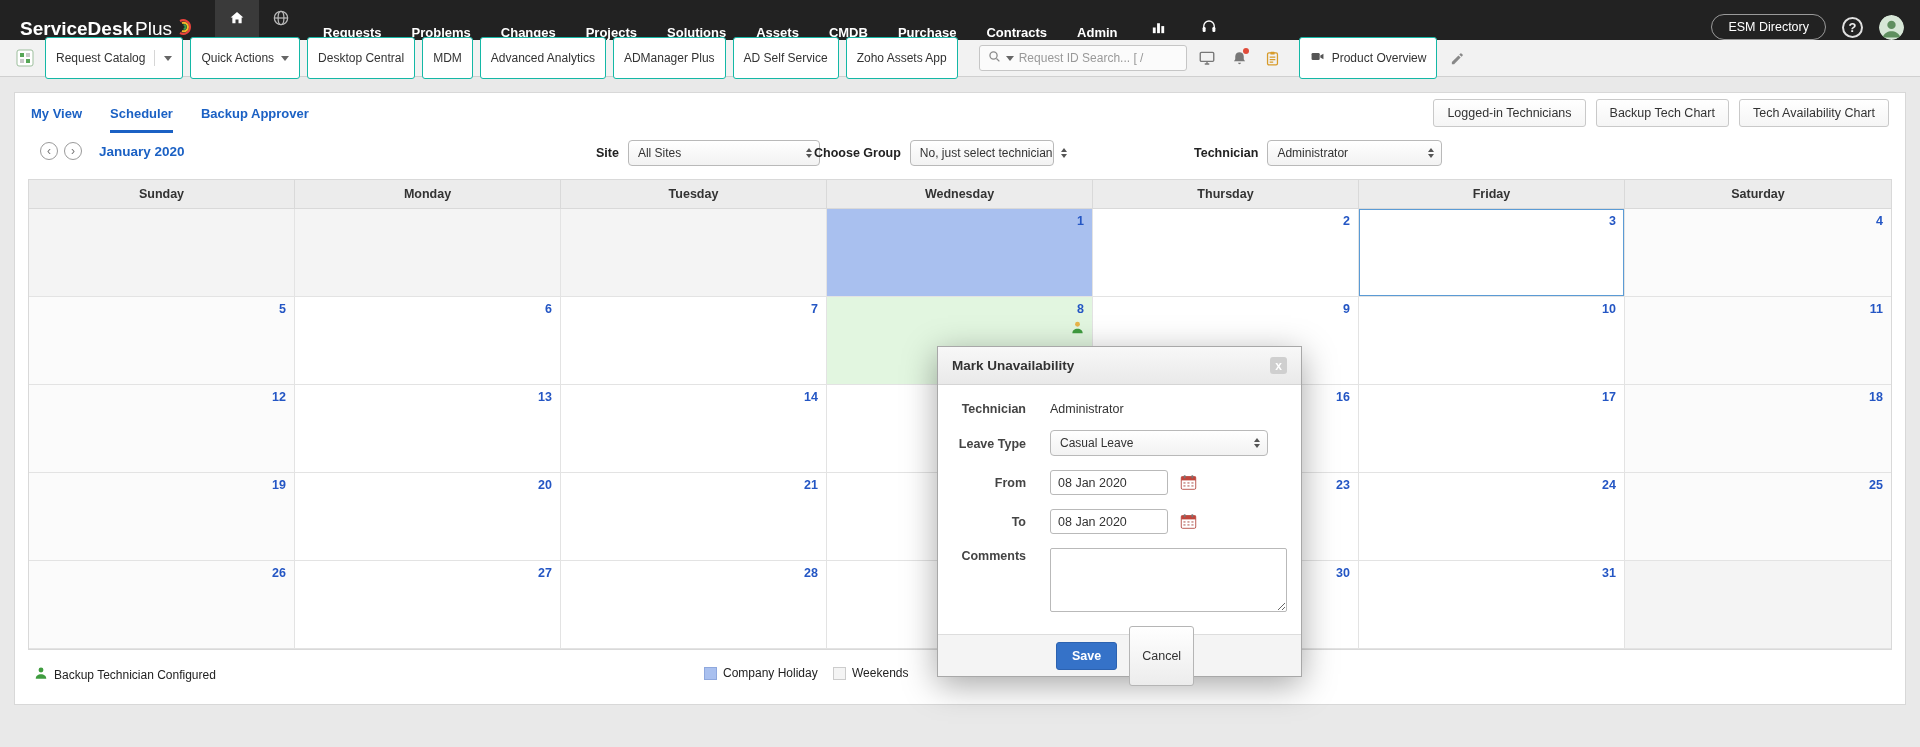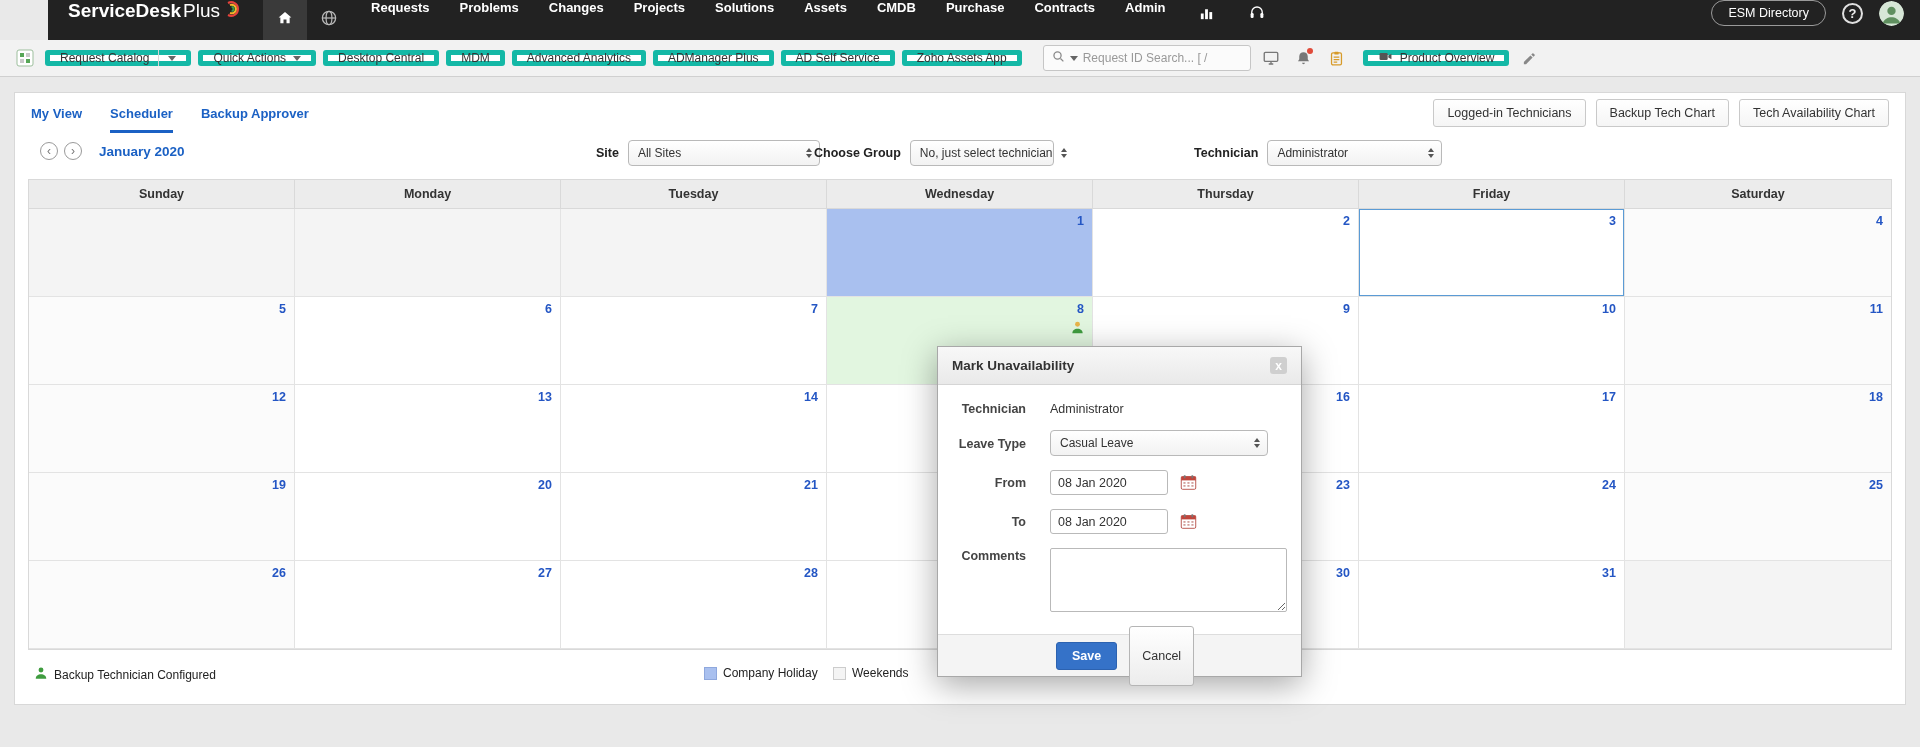--- a/index.html
+++ b/index.html
@@ -1,37 +1,37 @@
 <!DOCTYPE html>
 <html><head>
 <meta charset="utf-8">
 <style>
   * { box-sizing: border-box; margin: 0; padding: 0; }
   html,body { width:1920px; height:747px; overflow:hidden; }
   body { font-family:"Liberation Sans", sans-serif; background:#e9e9e9; position:relative; }
 
   
-  .navbar { height:40px; background:#222; display:flex; align-items:flex-start; color:#fff; padding:0 16px 0 20px;margin-left:48px; }
+  .navbar { height:40px; background:#222; display:flex; align-items:flex-end; color:#fff; padding:0 16px 0 20px; }
   .brand { display:flex; align-items:baseline; gap:2px; margin-right:22px; }
   .brand-bold { font-size:19px; font-weight:bold; }
   .brand-light { font-size:19px; font-weight:normal; }
   .swoosh { align-self:center; margin-left:3px; }
   .nav-tile { width:44px; height:40px; display:flex; align-items:center; justify-content:center; cursor:pointer; }
   .nav-tile.active { background:#3a3a3a; }
   .nav-items { display:flex; gap:30px; font-size:13px; font-weight:bold; margin-left:20px; }
   .nav-item { cursor:pointer; white-space:nowrap; }
   .nav-icons { display:flex; gap:24px; margin-left:28px; align-items:center; }
   .nav-right { margin-left:auto; display:flex; align-items:center; gap:16px; }
   .esm-btn { border:1px solid #9a9a9a; border-radius:13px; padding:5px 16px; font-size:12.5px; background:transparent; color:#fff; cursor:pointer; white-space:nowrap; }
   .help-circle { width:21px; height:21px; border:2px solid #e0e0e0; border-radius:50%; display:flex; align-items:center; justify-content:center; font-size:13px; font-weight:bold; color:#eee; cursor:pointer; }
   .avatar { width:25px; height:25px; border-radius:50%; overflow:hidden; cursor:pointer; }
 
   
   .toolbar { height:37px; background:#f2f2f2; border-bottom:1px solid #d0d0d0; display:flex; align-items:center; gap:7px; padding:0 12px; }
-  .tb-btn { background:#fff; border:5px solid #14b8a6; border-radius:3px; height:16px; padding:0 10px; font-size:12px; color:#333; display:flex; align-items:center; gap:7px; cursor:pointer; white-space:nowrap; }
+  .tb-btn { background:#fff; border:1px solid #14b8a6; border-radius:3px; height:42px; padding:0 10px; font-size:12px; color:#333; display:flex; align-items:center; gap:7px; cursor:pointer; white-space:nowrap; }
   .caret-down { width:0; height:0; border-left:4px solid transparent; border-right:4px solid transparent; border-top:5px solid #666; }
   .tb-sep { width:1px; height:16px; background:#d6d6d6; margin:0 2px; }
   .search-box { display:flex; align-items:center; gap:5px; border:1px solid #c6c6c6; border-radius:3px; background:#fbfbfb; height:26px; padding:0 8px; width:208px; margin-left:14px; }
   .search-box input { border:none; outline:none; background:transparent; font-size:12px; color:#555; width:150px; font-family:"Liberation Sans", sans-serif; }
   .search-box input::placeholder { color:#999; }
   .icon-btn { width:26px; height:26px; display:flex; align-items:center; justify-content:center; cursor:pointer; position:relative; }
   .bell-dot { position:absolute; top:3px; right:4px; width:6px; height:6px; border-radius:50%; background:#e04b3a; }
 
   
   .main { padding:15px 14px 0; }

